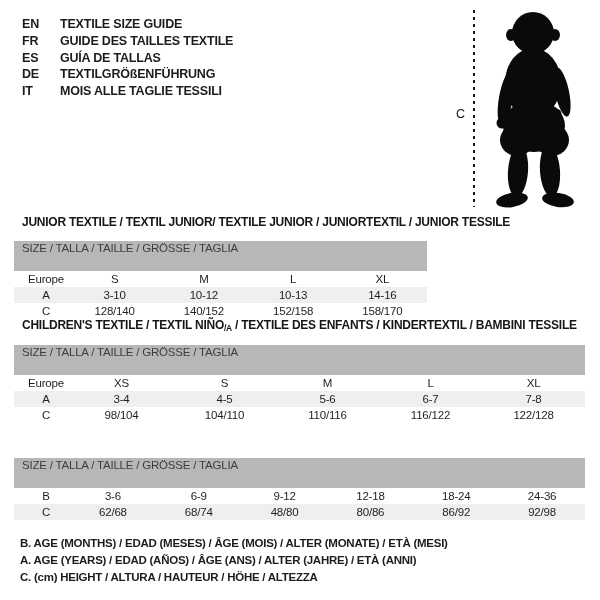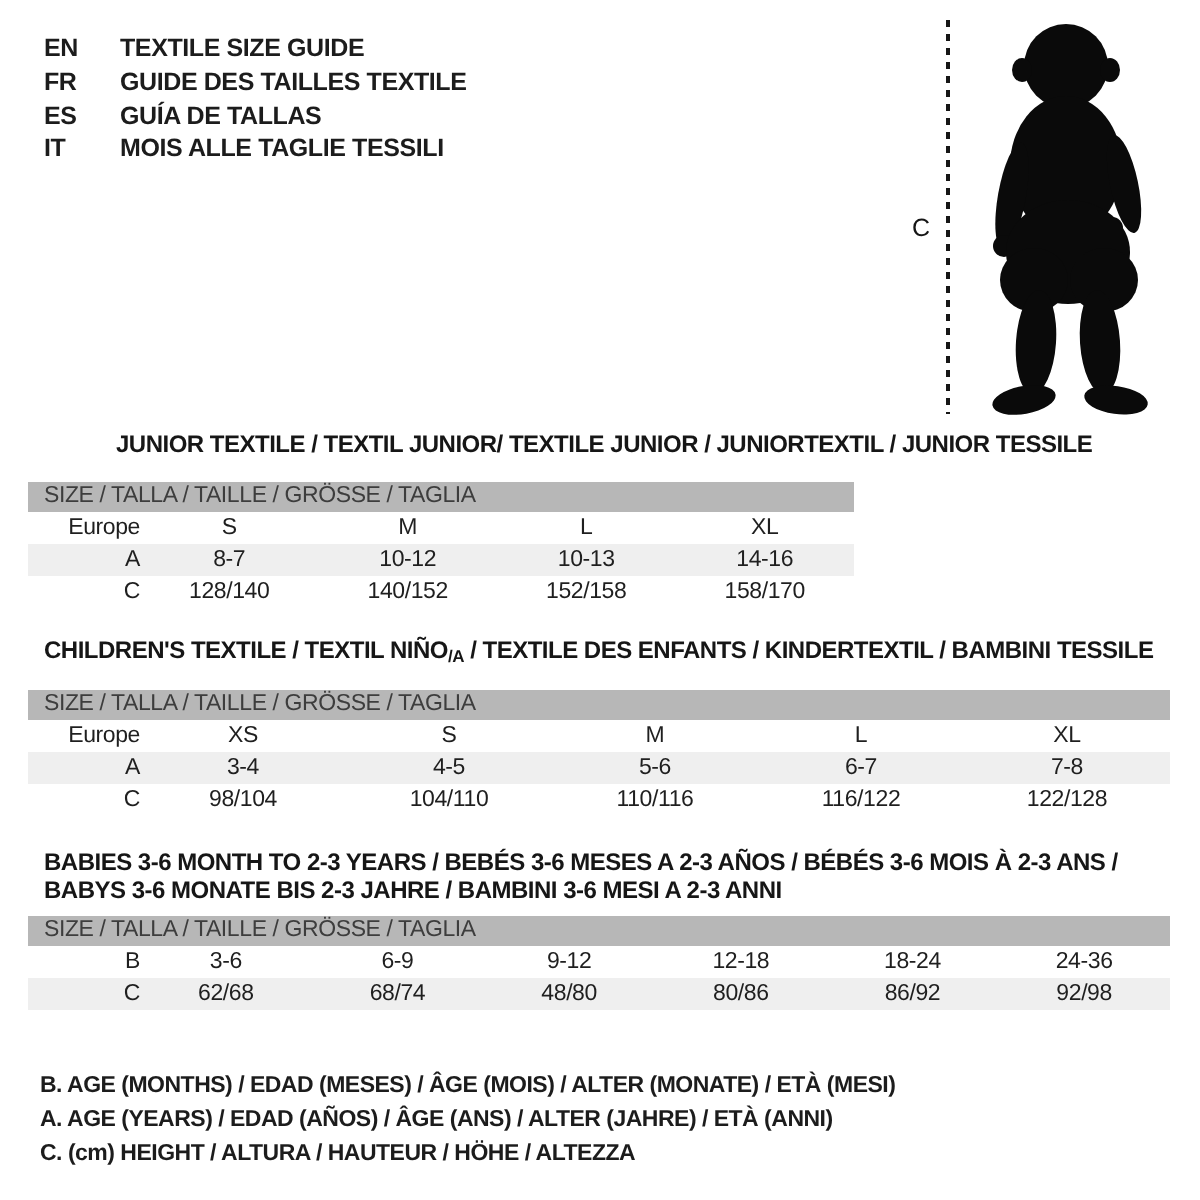--- a/index.html
+++ b/index.html
@@ -30,45 +30,45 @@
     background: repeating-linear-gradient(to bottom, #161616 0px, #161616 3.5px, transparent 3.5px, transparent 7px);
   }
   .silhouette { position: absolute; left: 486px; top: 8px; }
 
   
   .section-title {
     position: absolute; left: 22px; margin: 0;
     font-size: 12px; font-weight: bold; line-height: 13.5px;
     letter-spacing: -0.25px; color: #161616; white-space: nowrap;
   }
-  #title1 { top: 216px; margin-left: 36px; }
+  #title1 { top: 216px; }
   #title2 { top: 319px; }
   #title3 { top: 425px; width: 566px; white-space: normal; }
   .subscript { font-size: 8.5px; vertical-align: -2px; }
 
   
   .size-table {
     position: absolute; left: 14px;
     border-collapse: collapse; table-layout: fixed;
     font-size: 11.5px; color: #1f1f1f; letter-spacing: -0.2px;
   }
   #table1 { top: 241px; width: 413px; }
   #table2 { top: 345px; width: 571px; }
   #table3 { top: 458px; width: 571px; }
   .size-table col.c-lbl { width: 56px; }
   .size-table thead th {
     background: #b7b7b7; color: #3d3d3d;
     font-weight: normal; text-align: left;
-    height: 15px; padding: 0 0 0 8px; line-height: 15px;
+    height: 15px; padding: 0 0 15px 8px; line-height: 15px;
   }
   .size-table tbody td {
     height: 16px; padding: 0; text-align: center; line-height: 16px;
     font-weight: normal;
   }
-  .size-table tbody td.lbl { text-align: right; padding-left: 8px; }
+  .size-table tbody td.lbl { text-align: center; padding-left: 8px; }
   .size-table tbody tr:nth-child(2) { background: #efefef; }
 
   
   .footnotes {
     position: absolute; left: 20px; top: 535px;
     font-size: 11.5px; font-weight: bold; line-height: 17px;
     letter-spacing: -0.25px; white-space: nowrap;
   }
 </style>
 </head>
@@ -81,20 +81,24 @@
       <span class="lang-code">EN</span>
       <span class="lang-text">TEXTILE SIZE GUIDE</span>
     </div>
     <div class="lang-row">
       <span class="lang-code">FR</span>
       <span class="lang-text">GUIDE DES TAILLES TEXTILE</span>
     </div>
     <div class="lang-row">
       <span class="lang-code">ES</span>
       <span class="lang-text">GUÍA DE TALLAS</span>
+    </div>
+    <div class="lang-row">
+      <span class="lang-code">DE</span>
+      <span class="lang-text">TEXTILGRÖßENFÜHRUNG</span>
     </div>
     <div class="lang-row">
       <span class="lang-code">IT</span>
       <span class="lang-text">MOIS ALLE TAGLIE TESSILI</span>
     </div>
   </div>
 
   <span class="figure-label">C</span>
   <div class="figure-line"></div>
   <svg class="silhouette" width="98" height="202" viewBox="0 0 98 202" fill="#0a0a0a" xmlns="http://www.w3.org/2000/svg">
@@ -132,21 +136,21 @@
     <tbody>
       <tr>
         <td class="lbl">Europe</td>
         <td>S</td>
         <td>M</td>
         <td>L</td>
         <td>XL</td>
       </tr>
       <tr>
         <td class="lbl">A</td>
-        <td>8-7</td>
+        <td>3-10</td>
         <td>10-12</td>
         <td>10-13</td>
         <td>14-16</td>
       </tr>
       <tr>
         <td class="lbl">C</td>
         <td>128/140</td>
         <td>140/152</td>
         <td>152/158</td>
         <td>158/170</td>
@@ -190,21 +194,20 @@
         <td class="lbl">C</td>
         <td>98/104</td>
         <td>104/110</td>
         <td>110/116</td>
         <td>116/122</td>
         <td>122/128</td>
       </tr>
     </tbody>
   </table>
 
-  <h2 class="section-title" id="title3">BABIES 3-6 MONTH TO 2-3 YEARS / BEBÉS 3-6 MESES A 2-3 AÑOS / BÉBÉS 3-6 MOIS À 2-3 ANS / BABYS 3-6 MONATE BIS 2-3 JAHRE / BAMBINI 3-6 MESI A 2-3 ANNI</h2>
   <table class="size-table" id="table3">
     <colgroup>
         <col class="c-lbl">
         <col>
         <col>
         <col>
         <col>
         <col>
         <col>
       </colgroup>

